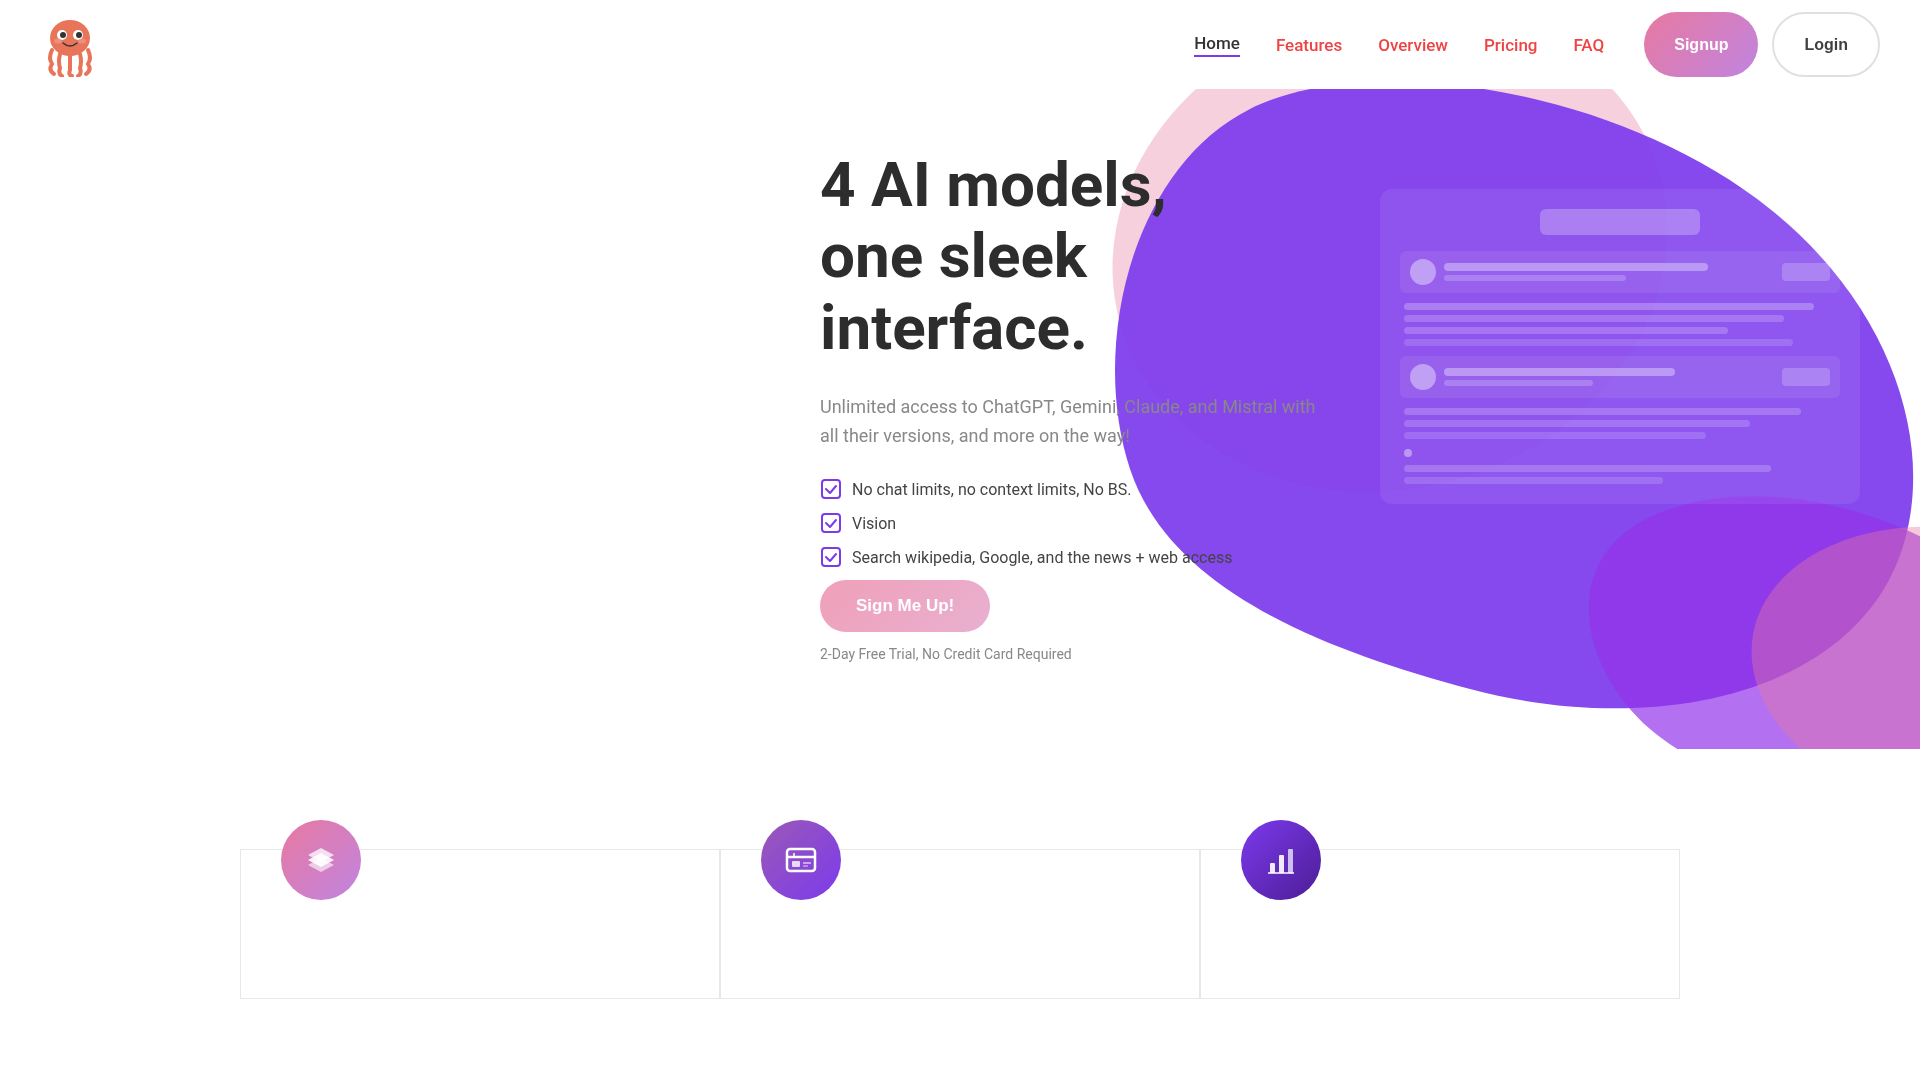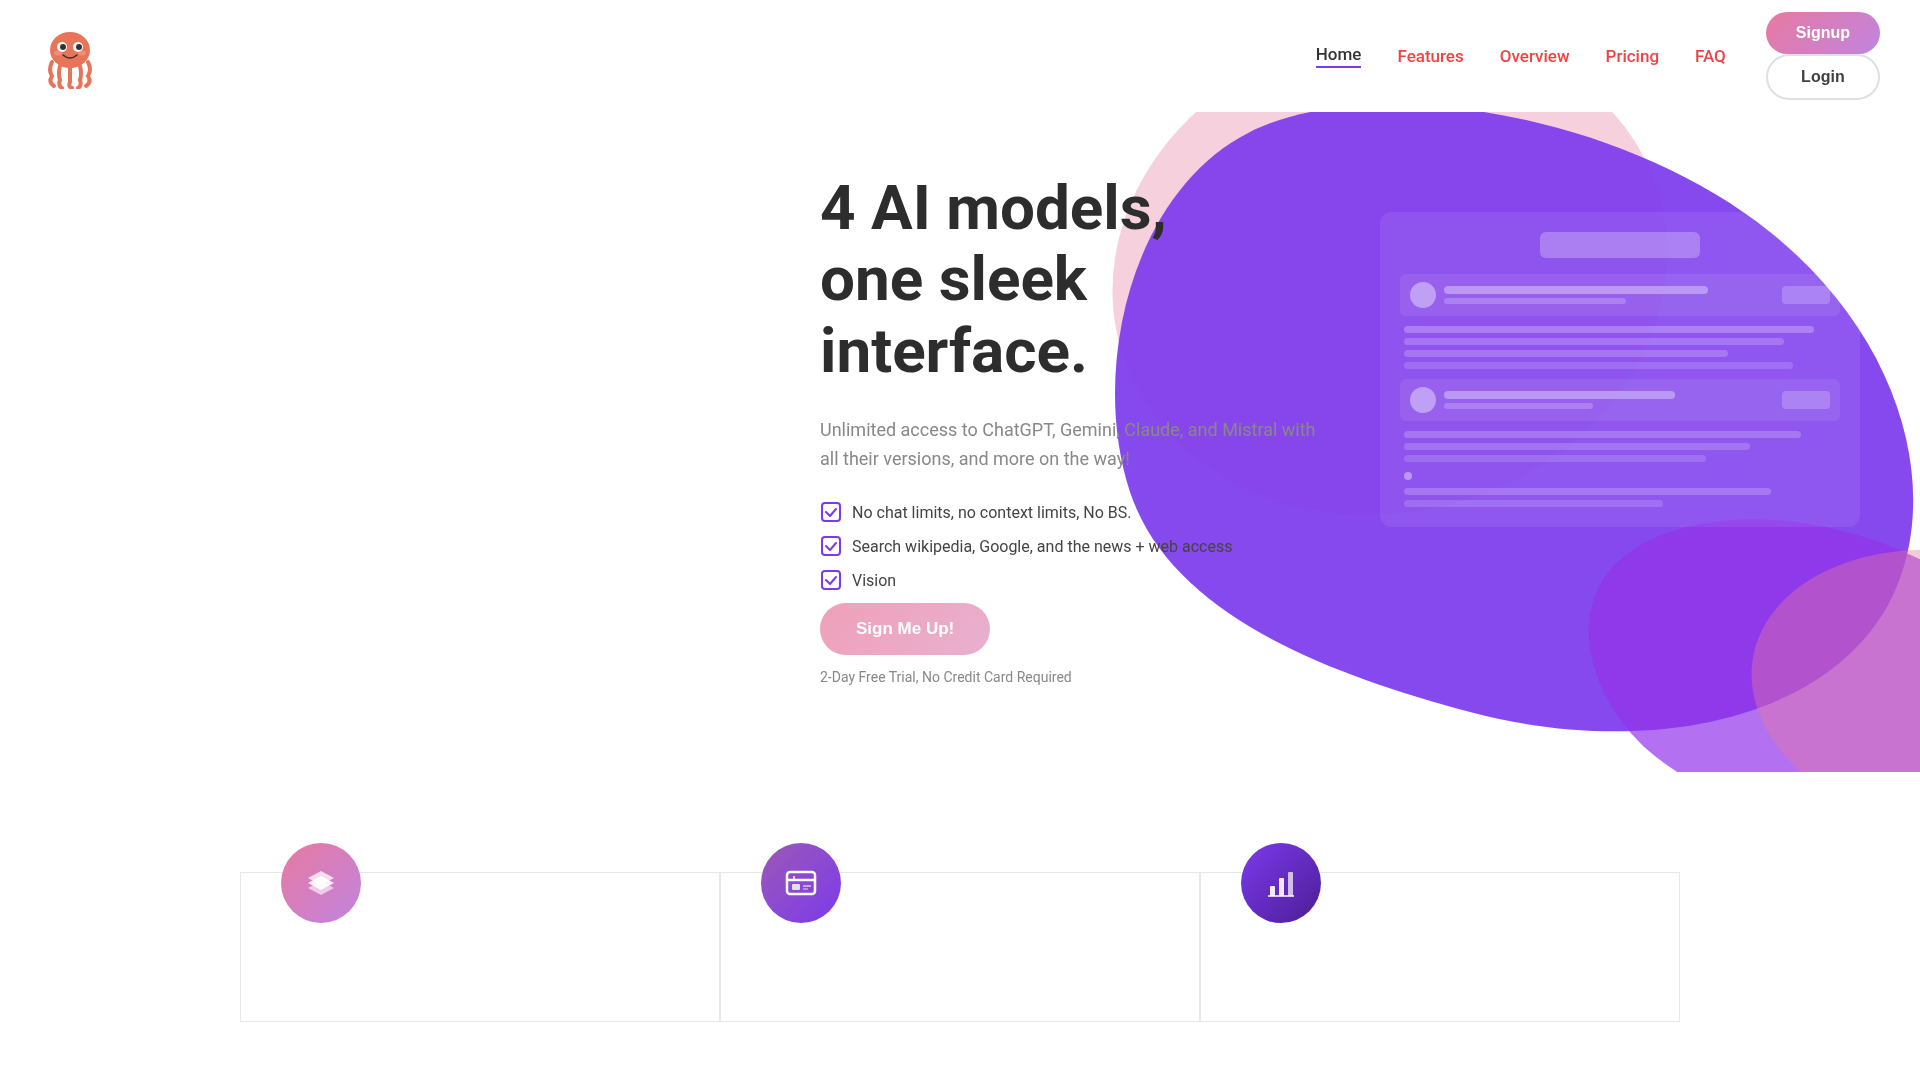--- a/index.html
+++ b/index.html
@@ -37,21 +37,21 @@
       font-size: 17px;
       font-weight: 500;
     }
     .nav-links a.active {
       color: #333;
       border-bottom: 2px solid #7c3aed;
       padding-bottom: 2px;
     }
     .nav-buttons {
       display: flex;
-      flex-direction: column;
+      gap: 14px;
     }
     .btn-signup {
       background: linear-gradient(135deg, #e879a0, #c084e0);
       color: white;
       border: none;
       border-radius: 50px;
       padding: 12px 30px;
       font-size: 16px;
       font-weight: 600;
       cursor: pointer;
@@ -297,28 +297,28 @@
           <rect x="2" y="2" width="18" height="18" rx="3" fill="none" stroke="#7c3aed" stroke-width="2"></rect>
           <path d="M6 11 L10 15 L16 8" stroke="#7c3aed" stroke-width="2" fill="none" stroke-linecap="round" stroke-linejoin="round"></path>
         </svg>
         <span>No chat limits, no context limits, No BS.</span>
       </li>
       <li>
         <svg class="check-icon" viewBox="0 0 22 22">
           <rect x="2" y="2" width="18" height="18" rx="3" fill="none" stroke="#7c3aed" stroke-width="2"></rect>
           <path d="M6 11 L10 15 L16 8" stroke="#7c3aed" stroke-width="2" fill="none" stroke-linecap="round" stroke-linejoin="round"></path>
         </svg>
-        <span>Search wikipedia, Google, and the news + web access</span>
+        <span>Vision</span>
       </li>
       <li>
         <svg class="check-icon" viewBox="0 0 22 22">
           <rect x="2" y="2" width="18" height="18" rx="3" fill="none" stroke="#7c3aed" stroke-width="2"></rect>
           <path d="M6 11 L10 15 L16 8" stroke="#7c3aed" stroke-width="2" fill="none" stroke-linecap="round" stroke-linejoin="round"></path>
         </svg>
-        <span>Vision</span>
+        <span>Search wikipedia, Google, and the news + web access</span>
       </li>
     </ul>
 
     <button class="btn-sign-me-up">Sign Me Up!</button>
     <p class="trial-text">2-Day Free Trial, No Credit Card Required</p>
   </div>
 </section>
 
 <div class="bottom-features" style="margin-top: 60px;">
   <div class="feature-card">

